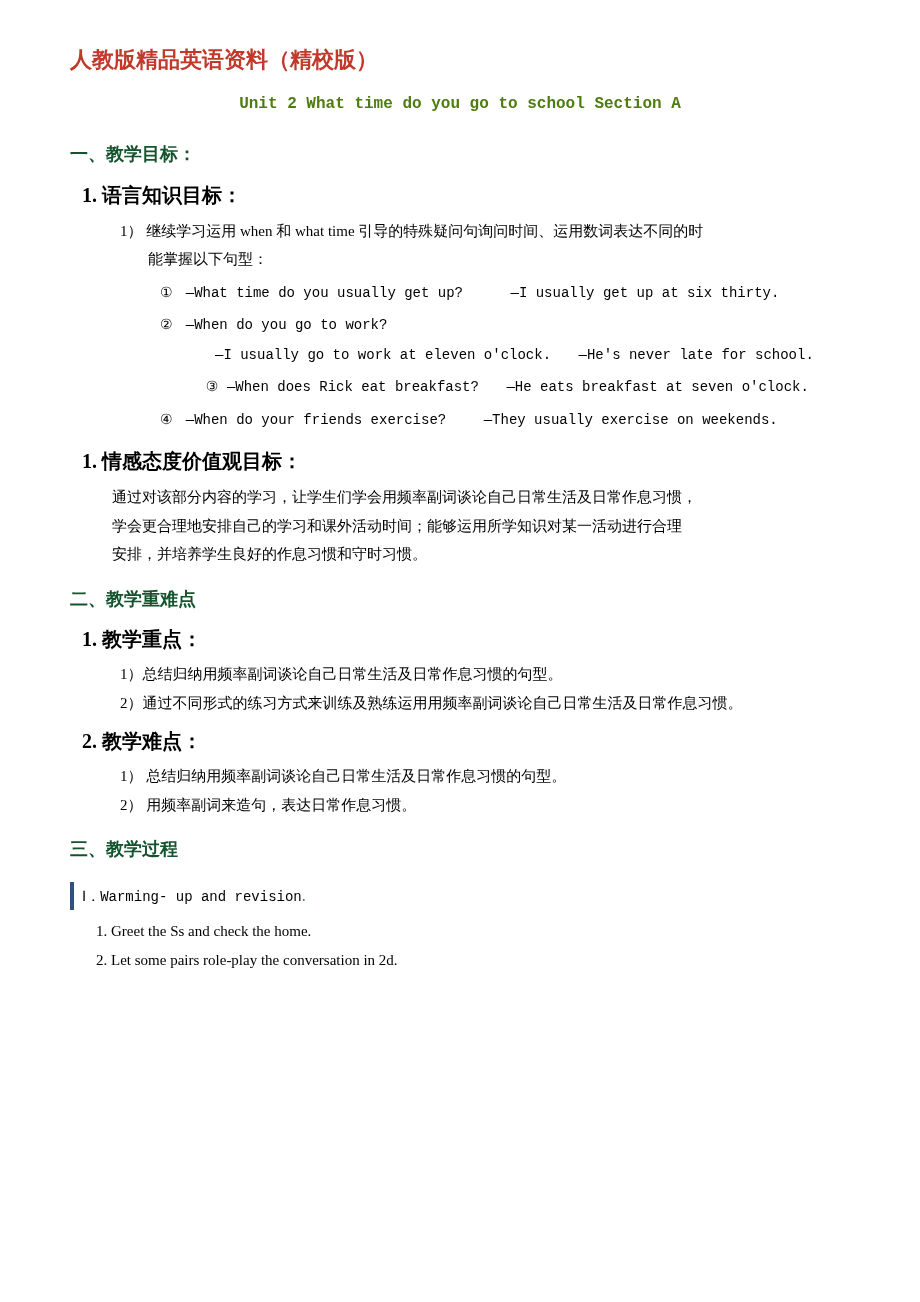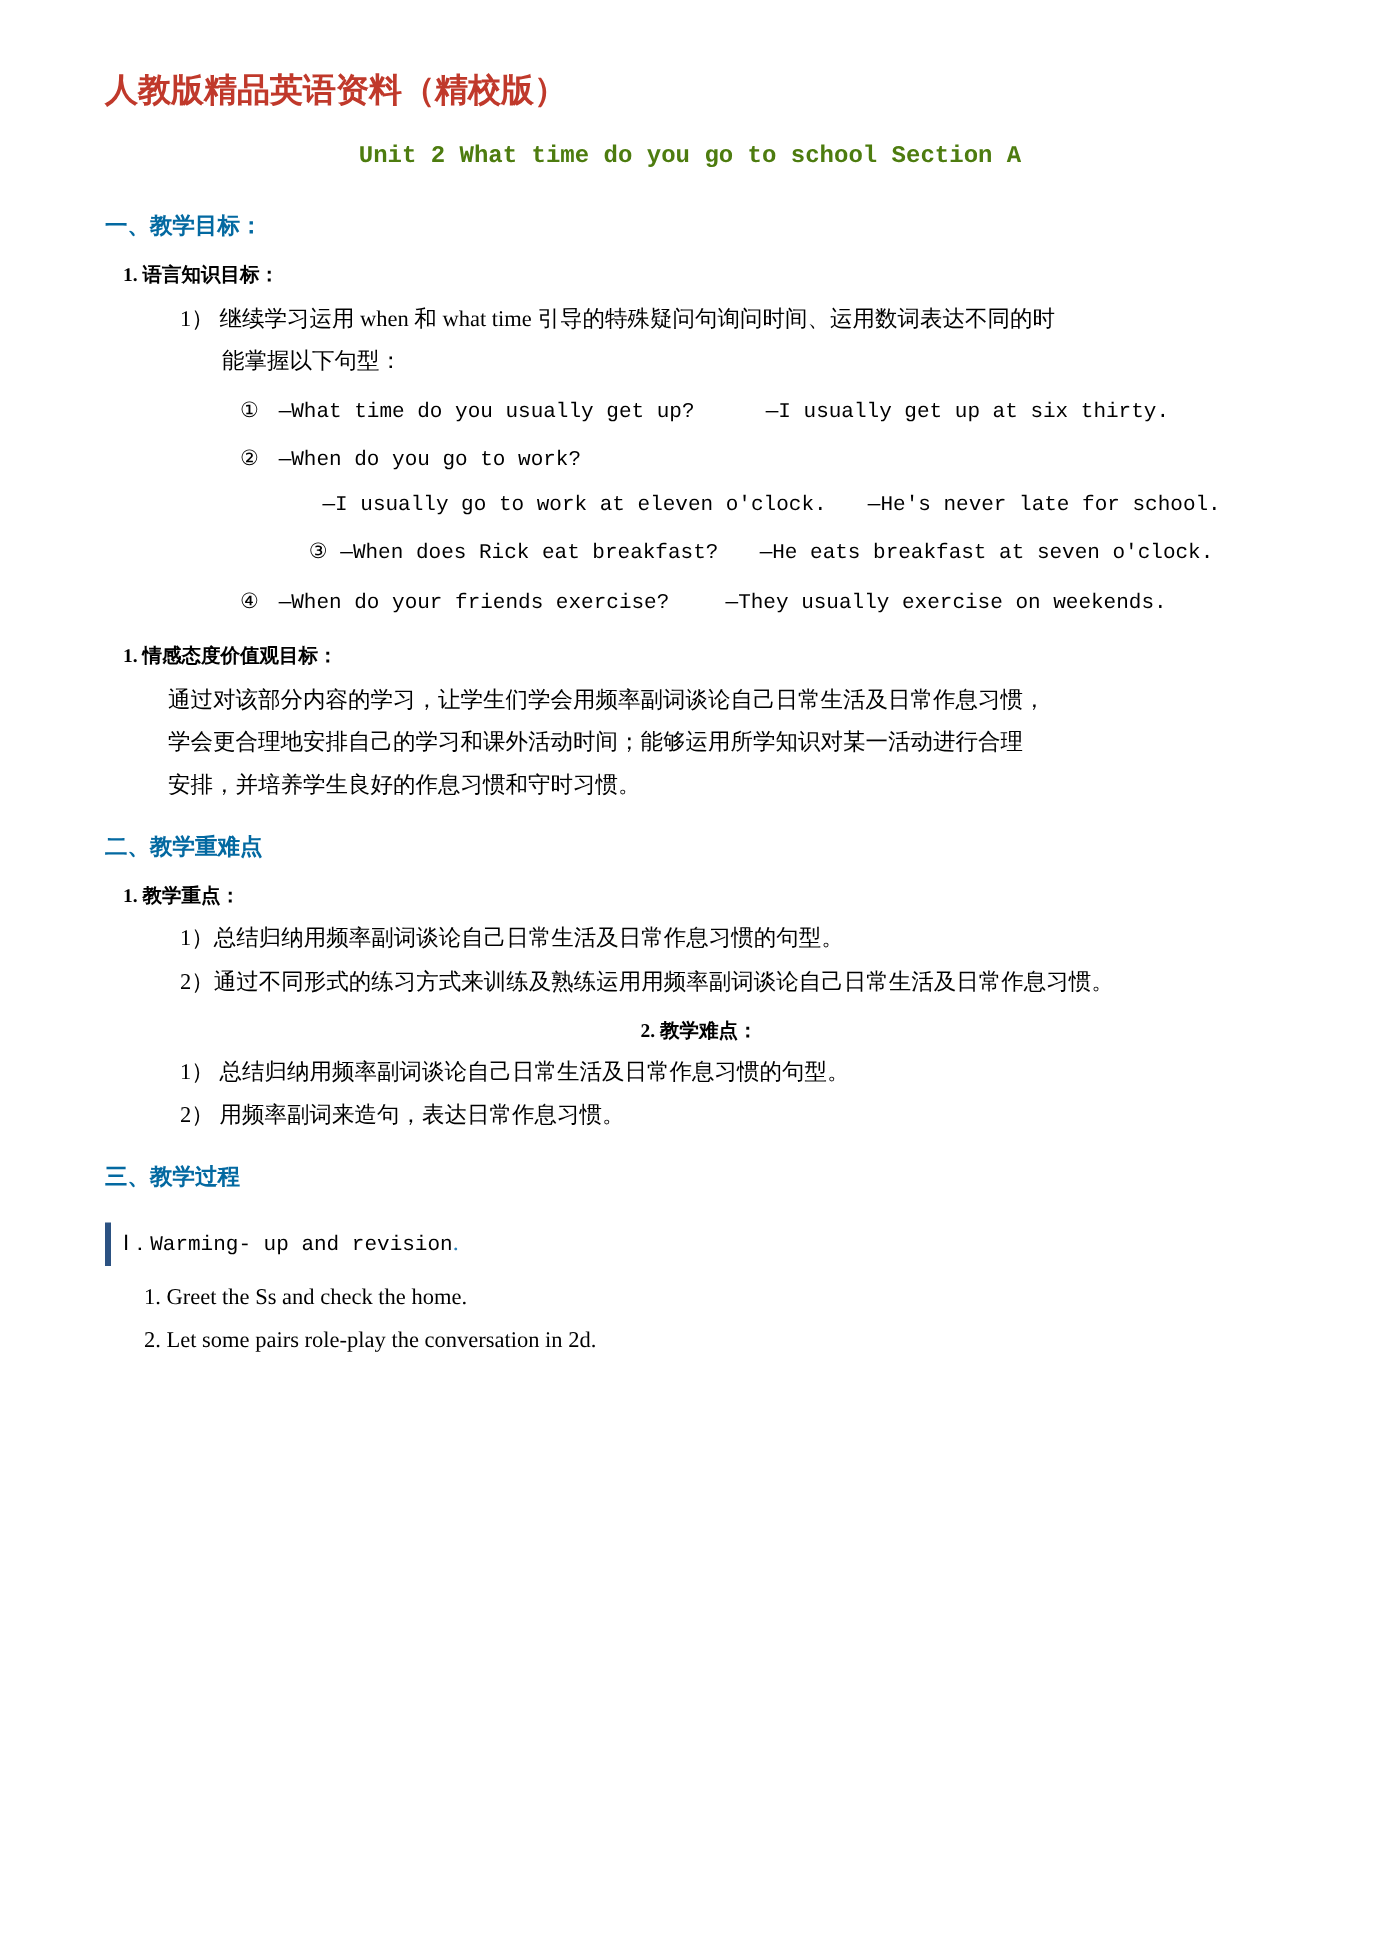--- a/index.html
+++ b/index.html
@@ -30,29 +30,29 @@
     .sub-title {
       text-align: center;
       color: #4d7c0f;
       font-size: 16px;
       font-family: "Courier New", Courier, monospace;
       font-weight: bold;
       margin-bottom: 20px;
     }
 
     .section-heading {
-      font-size: 15px;
+      font-size: 18px;
       font-weight: bold;
-      color: #0369a1;
+      color: #14532d;
       margin-top: 12px;
       margin-bottom: 4px;
     }
 
     .subsection-heading {
-      font-size: 13px;
+      font-size: 20px;
       font-weight: bold;
       color: #000;
       margin-top: 6px;
       margin-bottom: 4px;
       margin-left: 12px;
     }
 
     .content-indent2 {
       margin-left: 50px;
       line-height: 1.9;
@@ -157,21 +157,21 @@
 
   <p class="section-heading" style="margin-top:14px;">二、教学重难点</p>
 
   <p class="subsection-heading">1. 教学重点：</p>
 
   <div style="margin-left:50px;">
     <p>1）总结归纳用频率副词谈论自己日常生活及日常作息习惯的句型。</p>
     <p>2）通过不同形式的练习方式来训练及熟练运用用频率副词谈论自己日常生活及日常作息习惯。</p>
   </div>
 
-  <p class="subsection-heading" style="margin-top:6px;text-align:center;">2. 教学难点：</p>
+  <p class="subsection-heading" style="margin-top:6px;">2. 教学难点：</p>
 
   <div style="margin-left:50px;">
     <p>1）  总结归纳用频率副词谈论自己日常生活及日常作息习惯的句型。</p>
     <p>2）  用频率副词来造句，表达日常作息习惯。</p>
   </div>
 
   <p class="section-heading" style="margin-top:14px;">三、教学过程</p>
 
   <div class="warming-heading">
     <span class="mono">Ⅰ．Warming- up and revision</span><span class="blue-dot" style="color:#2980b9;">.</span>

